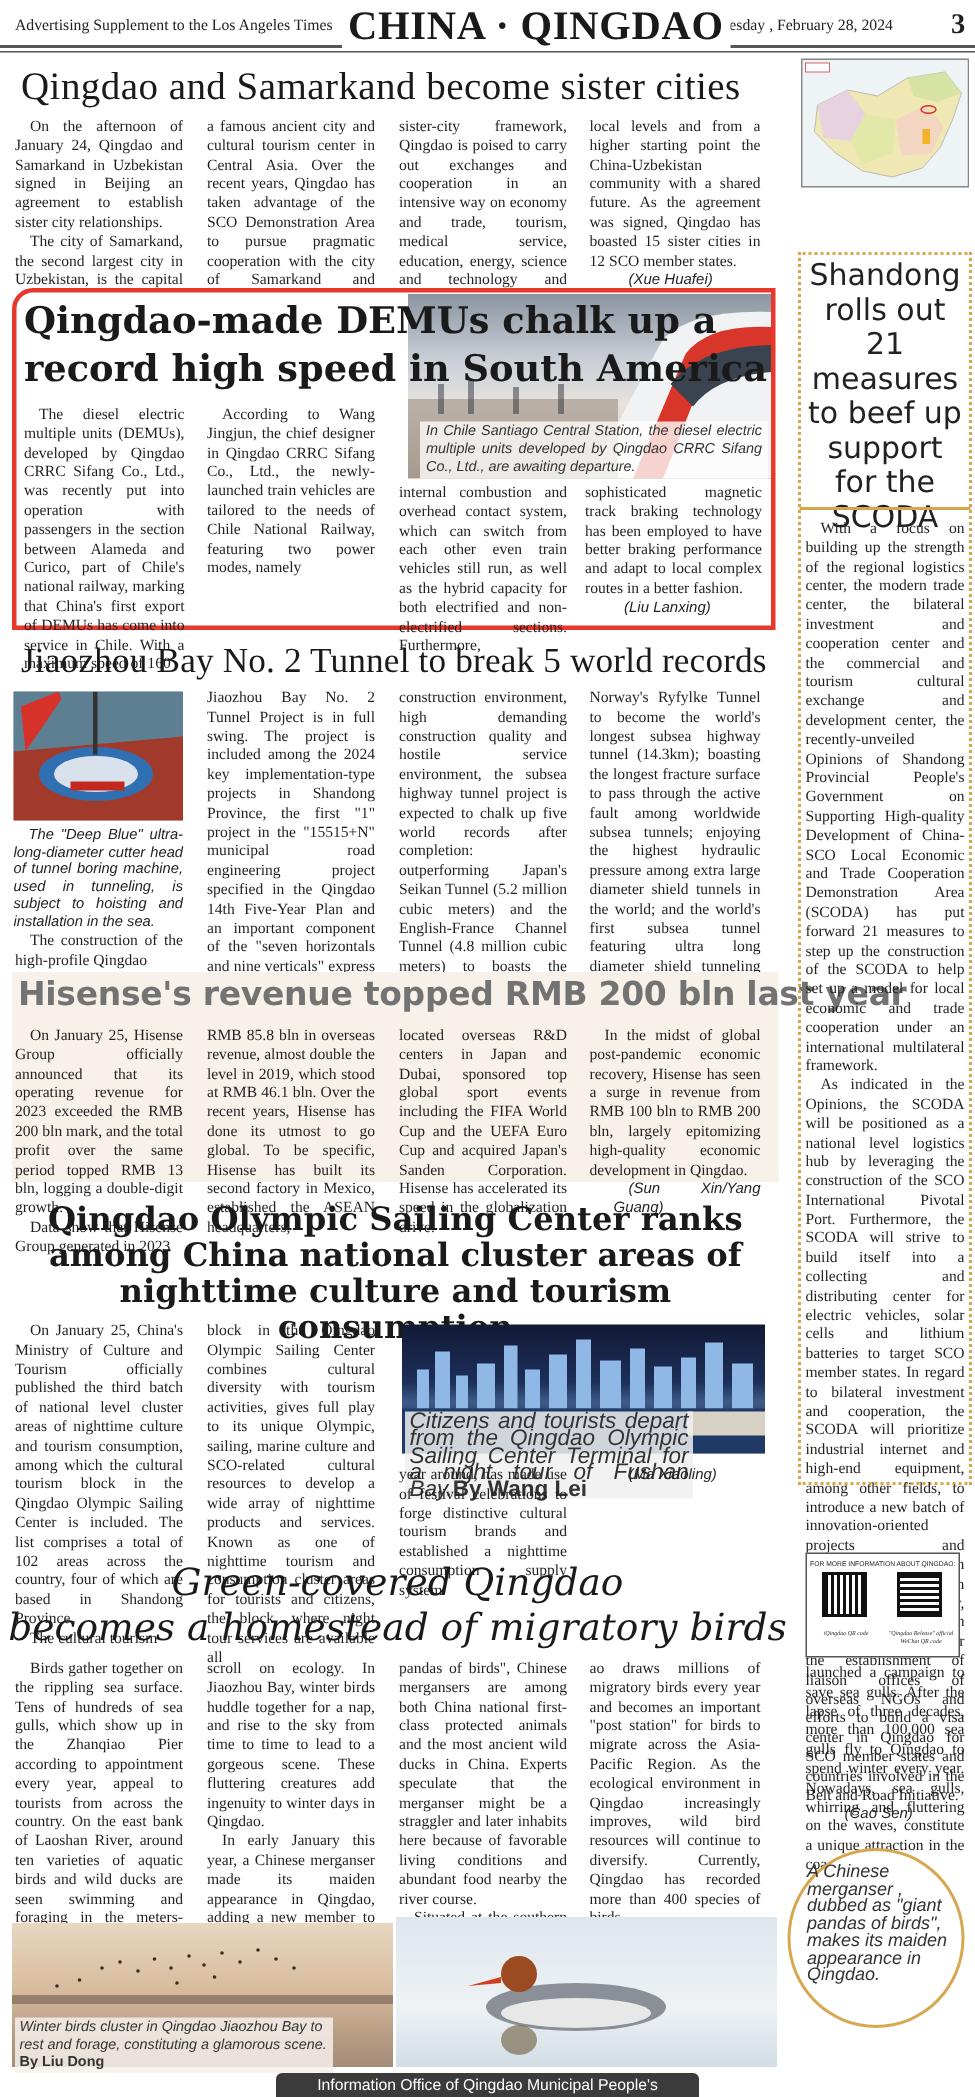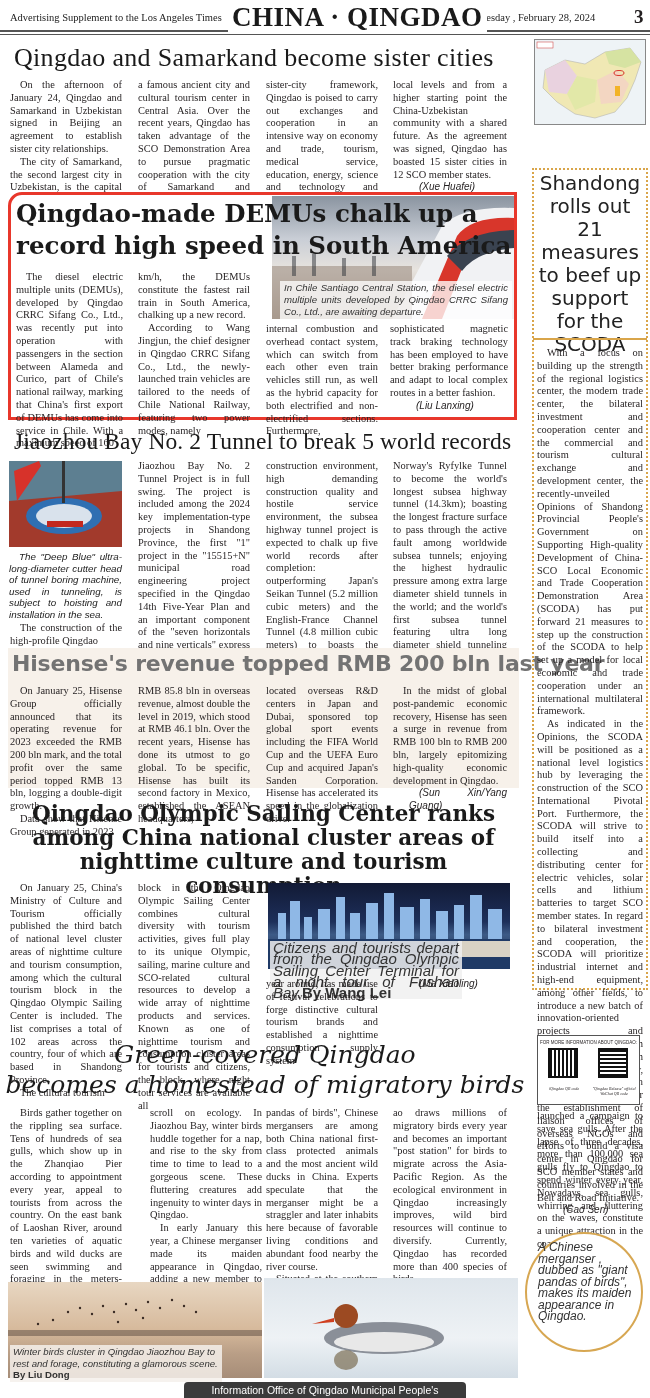--- a/index.html
+++ b/index.html
@@ -98,21 +98,20 @@
         <rect x="100" y="60" width="4" height="20"></rect>
     </g>
   </svg>
 </div>
 <div class="abs demu-head">Qingdao-made DEMUs chalk up a record high speed in South America</div>
 <div class="abs demu-cap">In Chile Santiago Central Station, the diesel electric multiple units developed by Qingdao CRRC Sifang Co., Ltd., are awaiting departure.</div>
 <div class="col body-text" style="left:16px;top:271px;width:107px">
   <p>The diesel electric multiple units (DEMUs), developed by Qingdao CRRC Sifang Co., Ltd., was recently put into operation with passengers in the section between Alameda and Curico, part of Chile's national railway, marking that China's first export of DEMUs has come into service in Chile. With a maximum speed of 160</p>
 </div>
 <div class="col body-text" style="left:138px;top:271px;width:112px">
-  <p style="text-indent:0">km/h, the DEMUs constitute the fastest rail train in South America, chalking up a new record.</p>
   <p>According to Wang Jingjun, the chief designer in Qingdao CRRC Sifang Co., Ltd., the newly-launched train vehicles are tailored to the needs of Chile National Railway, featuring two power modes, namely</p>
 </div>
 <div class="col body-text" style="left:266px;top:323px;width:112px">
   <p style="text-indent:0">internal combustion and overhead contact system, which can switch from each other even train vehicles still run, as well as the hybrid capacity for both electrified and non-electrified sections. Furthermore,</p>
 </div>
 <div class="col body-text" style="left:390px;top:323px;width:118px">
   <p style="text-indent:0">sophisticated magnetic track braking technology has been employed to have better braking performance and adapt to local complex routes in a better fashion.</p>
   <p class="byline">(Liu Lanxing)</p>
 </div>
 
@@ -216,21 +215,21 @@
   <div style="position:absolute;left:52px;top:50px;width:48px;font-family:'Liberation Serif',serif;font-style:italic;font-size:4px;text-align:center">"Qingdao Release" official WeChat QR code</div>
 </div>
 
 <div class="abs h-birds">
   <div>Green-covered Qingdao</div>
   <div>becomes a homestead of migratory birds</div>
 </div>
 <div class="col body-text" style="left:10px;top:1107px;width:112px">
   <p>Birds gather together on the rippling sea surface. Tens of hundreds of sea gulls, which show up in the Zhanqiao Pier according to appointment every year, appeal to tourists from across the country. On the east bank of Laoshan River, around ten varieties of aquatic birds and wild ducks are seen swimming and foraging in the meters-long channel section, constituting a picturesque</p>
 </div>
-<div class="col body-text" style="left:150px;top:1107px;width:112px">
+<div class="col body-text" style="left:138px;top:1107px;width:112px">
   <p style="text-indent:0">scroll on ecology. In Jiaozhou Bay, winter birds huddle together for a nap, and rise to the sky from time to time to lead to a gorgeous scene. These fluttering creatures add ingenuity to winter days in Qingdao.</p>
   <p>In early January this year, a Chinese merganser made its maiden appearance in Qingdao, adding a new member to the varieties of birds discovered in Qingdao. Dubbed as "giant</p>
 </div>
 <div class="col body-text" style="left:266px;top:1107px;width:112px">
   <p style="text-indent:0">pandas of birds", Chinese mergansers are among both China national first-class protected animals and the most ancient wild ducks in China. Experts speculate that the merganser might be a straggler and later inhabits here because of favorable living conditions and abundant food nearby the river course.</p>
   <p>Situated at the southern part of Shandong Peninsula and enjoying a special geographic position, Qingd-</p>
 </div>
 <div class="col body-text" style="left:393px;top:1107px;width:114px">
   <p style="text-indent:0">ao draws millions of migratory birds every year and becomes an important "post station" for birds to migrate across the Asia-Pacific Region. As the ecological environment in Qingdao increasingly improves, wild bird resources will continue to diversify. Currently, Qingdao has recorded more than 400 species of birds.</p>
   <p>In winter, Qingdao is in name and in fact a homeland of migratory birds. As early as 1994, Qingdao</p>

